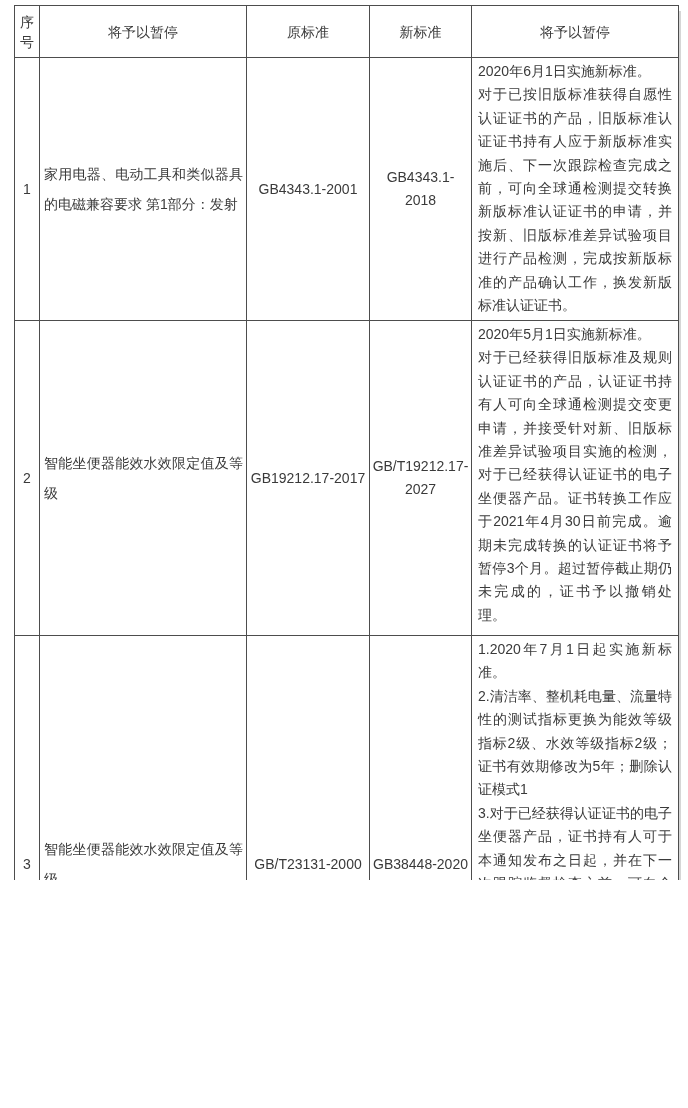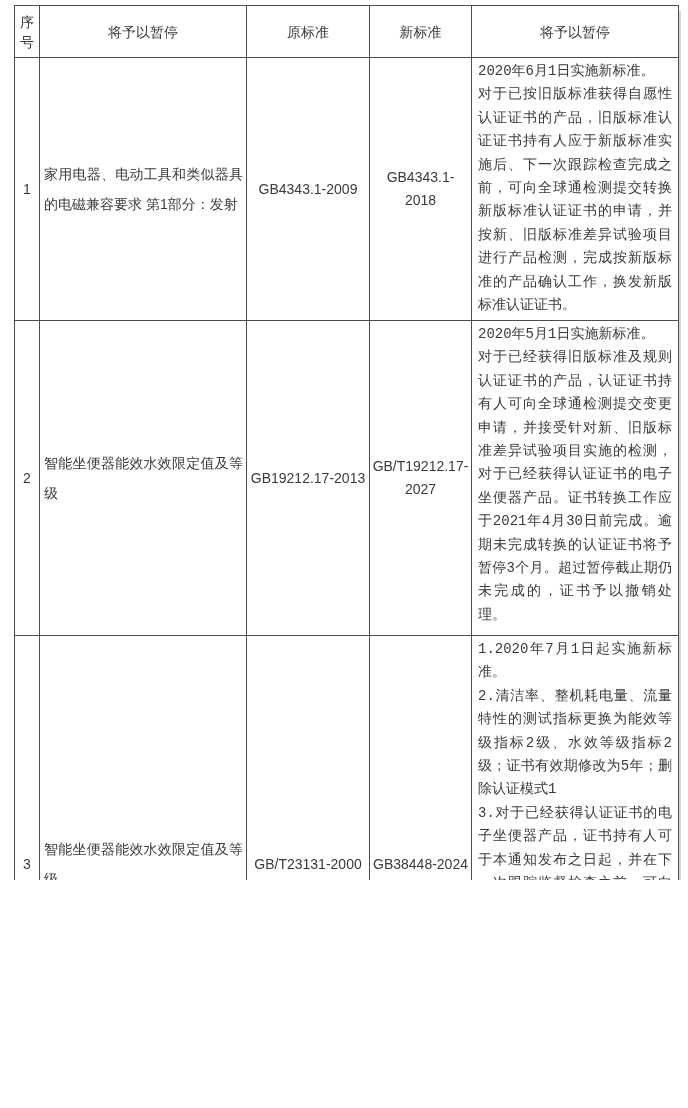--- a/index.html
+++ b/index.html
@@ -56,21 +56,20 @@
   td.c-old, td.c-new {
     text-align: center;
     vertical-align: middle;
     padding: 2px 2px;
     line-height: 23px;
     word-wrap: break-word;
   }
   td.c-req {
     vertical-align: top;
     padding: 2px 6px 2px 6px;
-    font-family: Liberation Mono, monospace;
   }
   td.c-req p {
     margin: 0;
     text-align: justify;
     line-height: 23.4px;
     word-break: break-word;
   }
 </style>
 </head>
 <body>
@@ -90,42 +89,42 @@
         <th>将予以暂停</th>
         <th>原标准</th>
         <th>新标准</th>
         <th>将予以暂停</th>
       </tr>
     </thead>
     <tbody>
       <tr class="row-h1">
         <td class="c-serial">1</td>
         <td class="c-name">家用电器、电动工具和类似器具的电磁兼容要求 第1部分：发射</td>
-        <td class="c-old">GB4343.1-2009</td>
+        <td class="c-old">GB4343.1-2001</td>
         <td class="c-new">GB4343.1-2018</td>
         <td class="c-req">
           <p>2020年6月1日实施新标准。</p>
           <p>对于已按旧版标准获得自愿性认证证书的产品，旧版标准认证证书持有人应于新版标准实施后、下一次跟踪检查完成之前，可向全球通检测提交转换新版标准认证证书的申请，并按新、旧版标准差异试验项目进行产品检测，完成按新版标准的产品确认工作，换发新版标准认证证书。</p>
         </td>
       </tr>
       <tr class="row-h2">
         <td class="c-serial">2</td>
         <td class="c-name">智能坐便器能效水效限定值及等级</td>
-        <td class="c-old">GB19212.17-2013</td>
+        <td class="c-old">GB19212.17-2017</td>
         <td class="c-new">GB/T19212.17-2027</td>
         <td class="c-req">
           <p>2020年5月1日实施新标准。</p>
           <p>对于已经获得旧版标准及规则认证证书的产品，认证证书持有人可向全球通检测提交变更申请，并接受针对新、旧版标准差异试验项目实施的检测，对于已经获得认证证书的电子坐便器产品。证书转换工作应于2021年4月30日前完成。逾期未完成转换的认证证书将予暂停3个月。超过暂停截止期仍未完成的，证书予以撤销处理。</p>
         </td>
       </tr>
       <tr class="row-h3">
         <td class="c-serial">3</td>
         <td class="c-name">智能坐便器能效水效限定值及等级</td>
         <td class="c-old">GB/T23131-2000</td>
-        <td class="c-new">GB38448-2024</td>
+        <td class="c-new">GB38448-2020</td>
         <td class="c-req">
           <p>1.2020年7月1日起实施新标准。</p>
           <p>2.清洁率、整机耗电量、流量特性的测试指标更换为能效等级指标2级、水效等级指标2级；证书有效期修改为5年；删除认证模式1</p>
           <p>3.对于已经获得认证证书的电子坐便器产品，证书持有人可于本通知发布之日起，并在下一次跟踪监督检查之前，可向全球通检测提交转换新版标准认证证书的申请，同时接受实验室针对新、旧版标准差异试验项目实施的检测，合格后换发认证证书。证书转换工作应于2021年7月1日前完成，逾期未完成转换的认证证书，将予以暂停。</p>
         </td>
       </tr>
     </tbody>
   </table>
 </div>
 

